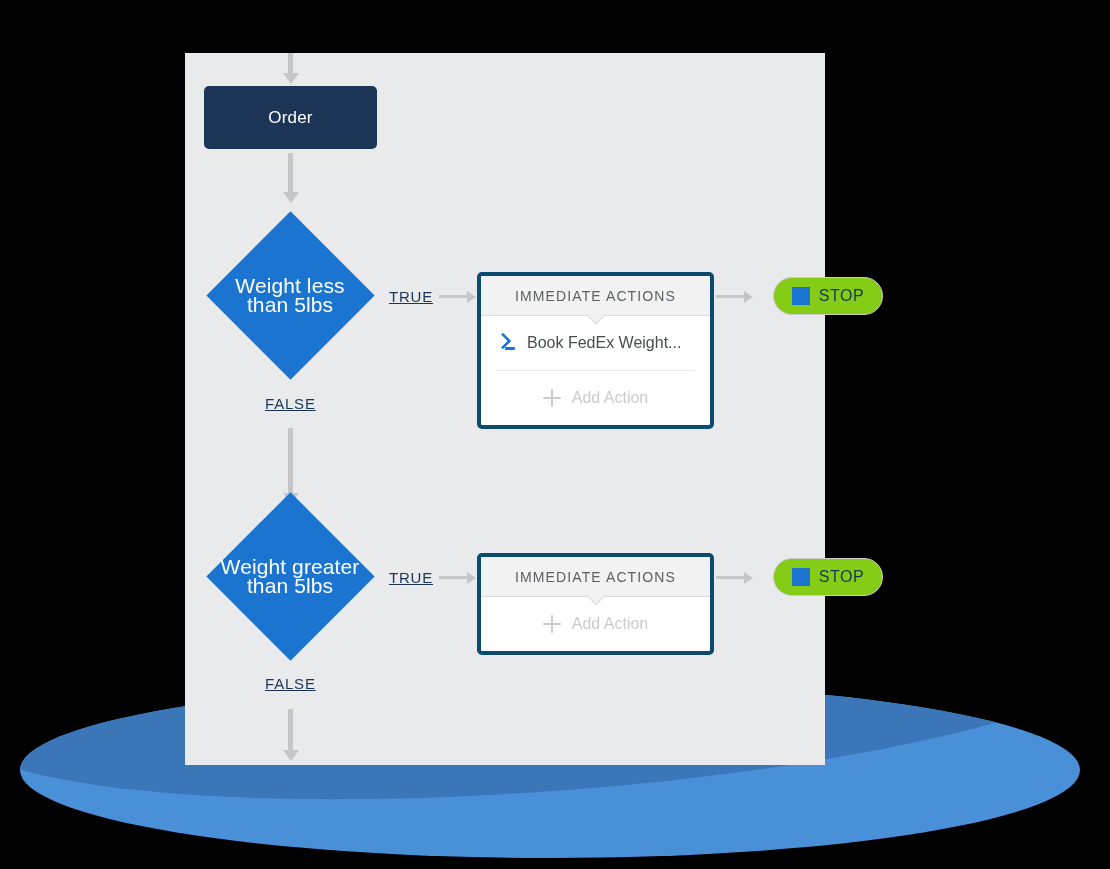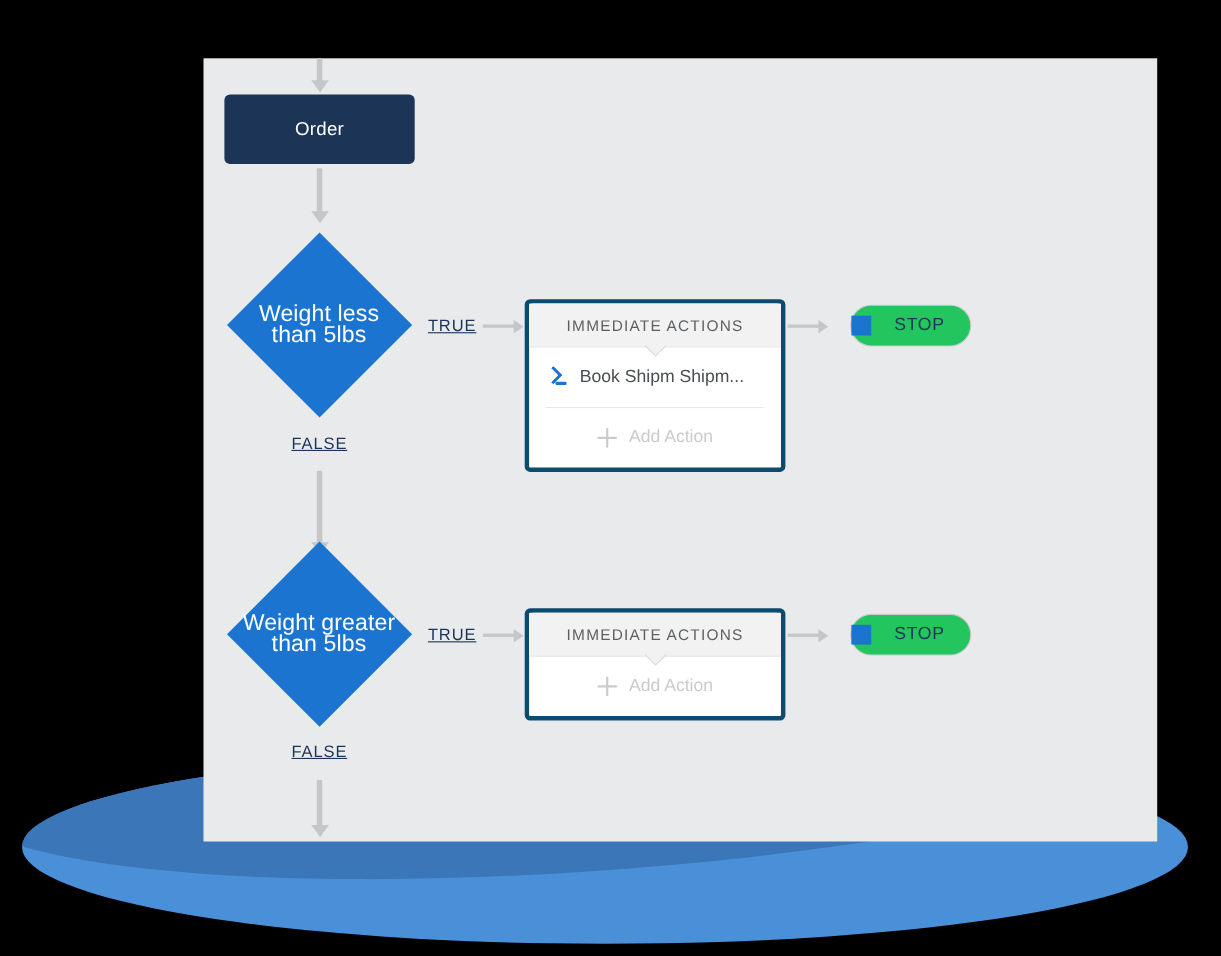--- a/index.html
+++ b/index.html
@@ -47,21 +47,21 @@
     background: #3b76b9;
     border-radius: 50%;
     transform: rotate(-4.2deg);
   }
 
   
   .canvas {
     position: absolute;
     left: 185px;
     top: 53px;
-    width: 867px;
+    width: 640px;
     height: 712px;
     background: #e8eaec;
     z-index: 2;
   }
 
   
   .v-line {
     position: absolute;
     width: 5px;
     background: #c4c6c8;
@@ -259,26 +259,27 @@
   .add-label {
     color: #c9cbcd;
     font-size: 16px;
   }
 
   
   .stop-pill {
     position: absolute;
     width: 110px;
     height: 38px;
-    background: #22c55e;
+    background: #84cc16;
     border: 1.5px solid #c9cbcd;
     border-radius: 19px;
     display: flex;
     align-items: center;
-    gap: 21px;
+    justify-content: center;
+    gap: 9px;
     box-sizing: border-box;
   }
   .stop-square {
     width: 18px;
     height: 18px;
     background: #1b75d0;
   }
   .stop-text {
     color: #1c3557;
     font-size: 16px;
@@ -325,21 +326,21 @@
     <div class="card-header">
       <span>IMMEDIATE ACTIONS</span>
       <span class="notch"></span>
     </div>
     <div class="card-body">
       <div class="action-row">
         <span class="term-icon">
           <span class="chev"></span>
             <span class="bar"></span>
         </span>
-        <span class="action-label">Book Shipm Shipm...</span>
+        <span class="action-label">Book FedEx Weight...</span>
       </div>
       <div class="action-row last">
         <span class="plus-icon"></span>
         <span class="add-label">Add Action</span>
       </div>
     </div>
   </div>
 
   <div class="h-line" style="left:531px; top:242px; width:30px;"></div>
   <div class="h-arrow" style="left:559px; top:237.5px;"></div>

